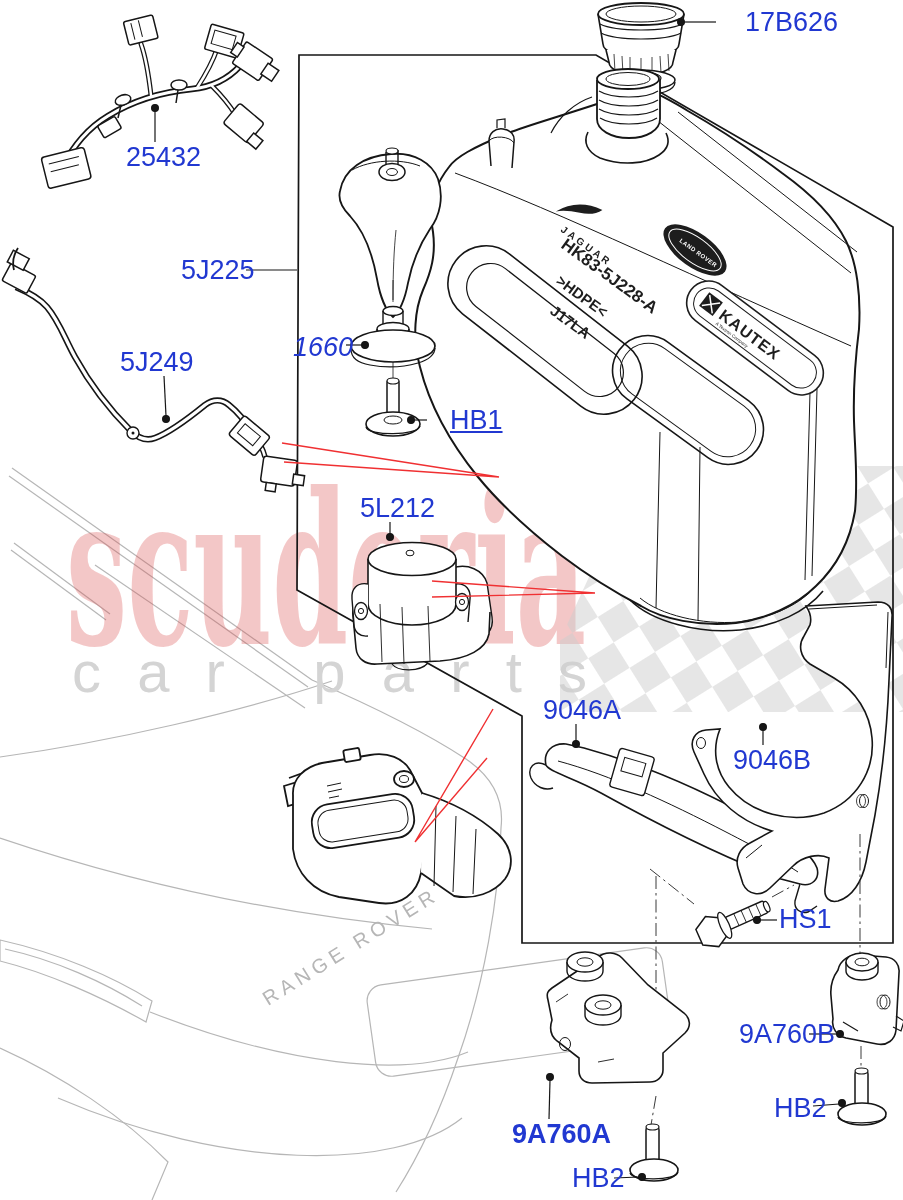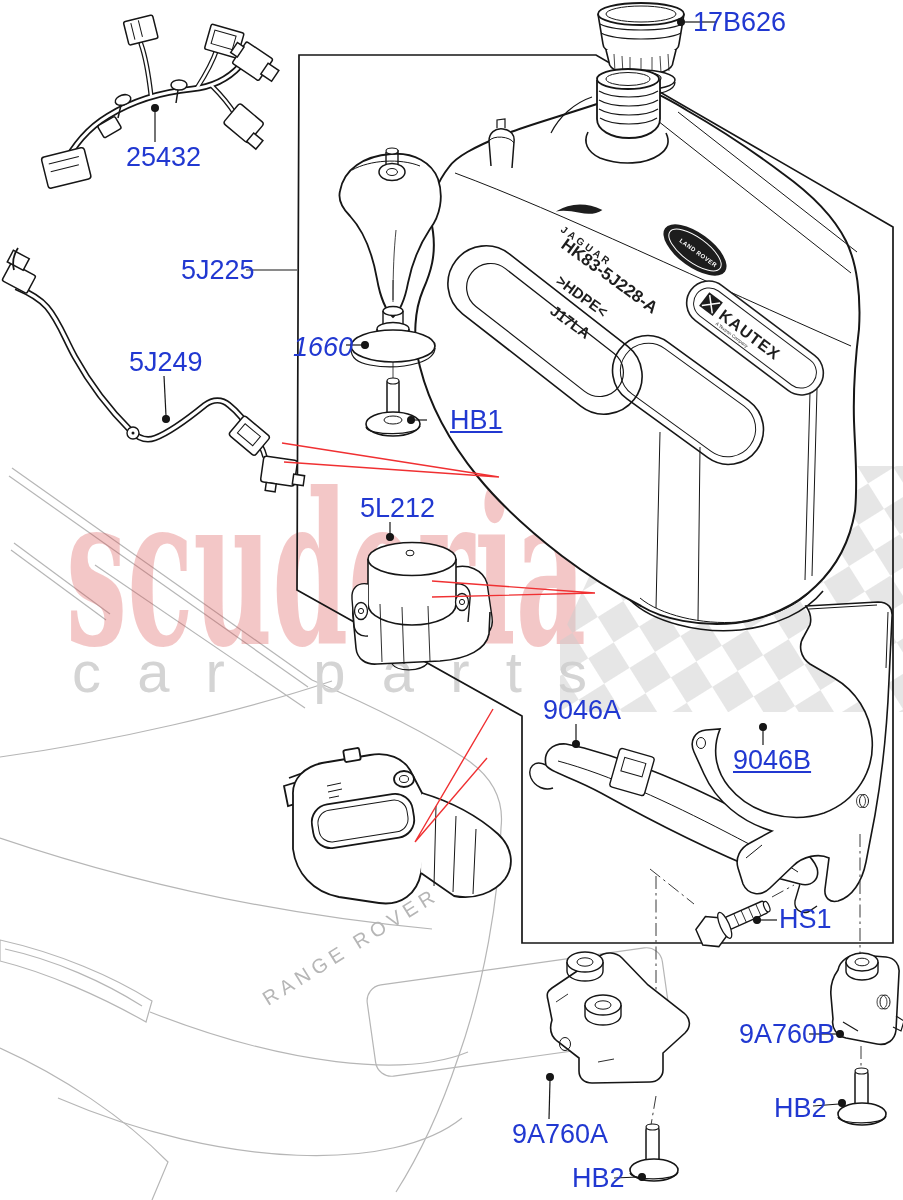--- a/index.html
+++ b/index.html
@@ -336,27 +336,27 @@
     <path d="M614,1178 L639,1177" fill="none"></path>
         <circle cx="642" cy="1177" r="3.4"></circle>
     <path d="M809,1034 L837,1034" fill="none"></path>
         <circle cx="840" cy="1034" r="3.4"></circle>
     <path d="M813,1106 L839,1104" fill="none"></path>
         <circle cx="842" cy="1103" r="3.4"></circle>
   </g>
 </svg>
 
 <div class="plabel" style="left:126px;top:144px;">25432</div>
-<div class="plabel" style="left:693px;top:9px;">17B626</div>
+<div class="plabel" style="left:745px;top:9px;">17B626</div>
 <div class="plabel" style="left:181px;top:257px;text-align:right;">5J225</div>
-<div class="plabel" style="left:129px;top:349px;">5J249</div>
+<div class="plabel" style="left:120px;top:349px;">5J249</div>
 <div class="plabel" style="left:293px;top:334px;font-style:italic;">1660</div>
 <div class="plabel" style="left:450px;top:407px;text-decoration:underline;">HB1</div>
 <div class="plabel" style="left:360px;top:495px;text-align:right;">5L212</div>
 <div class="plabel" style="left:543px;top:697px;">9046A</div>
-<div class="plabel" style="left:733px;top:747px;text-decoration:underline;">9046B</div>
+<div class="plabel" style="left:733px;top:747px;">9046B</div>
 <div class="plabel" style="left:779px;top:906px;">HS1</div>
-<div class="plabel" style="left:512px;top:1121px;">9A760A</div>
+<div class="plabel" style="left:512px;top:1121px;font-weight:bold;">9A760A</div>
 <div class="plabel" style="left:572px;top:1165px;">HB2</div>
 <div class="plabel" style="left:739px;top:1021px;">9A760B</div>
 <div class="plabel" style="left:774px;top:1095px;">HB2</div>
 
 </div>
 
 </body></html>

